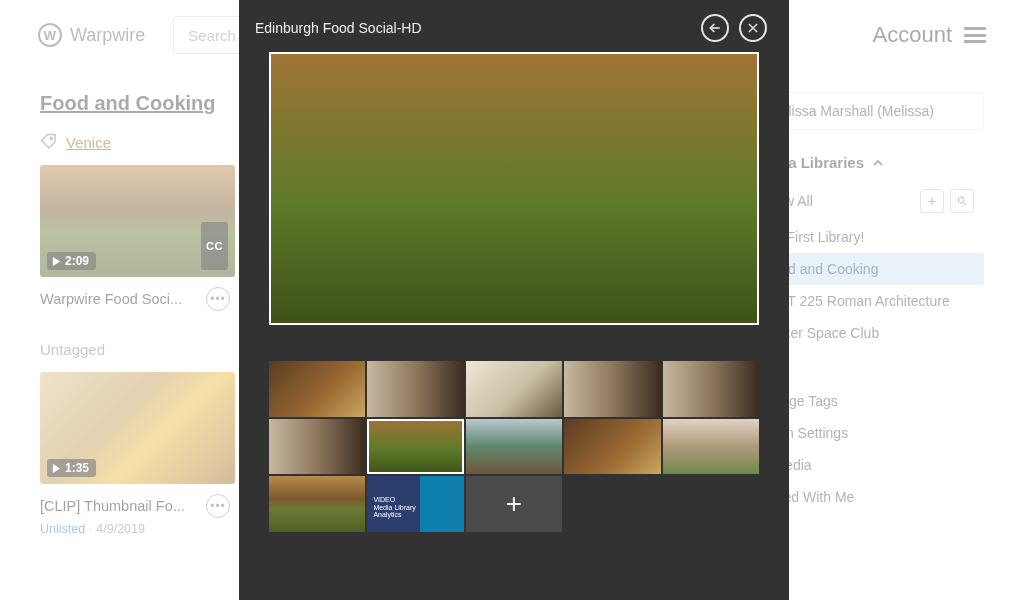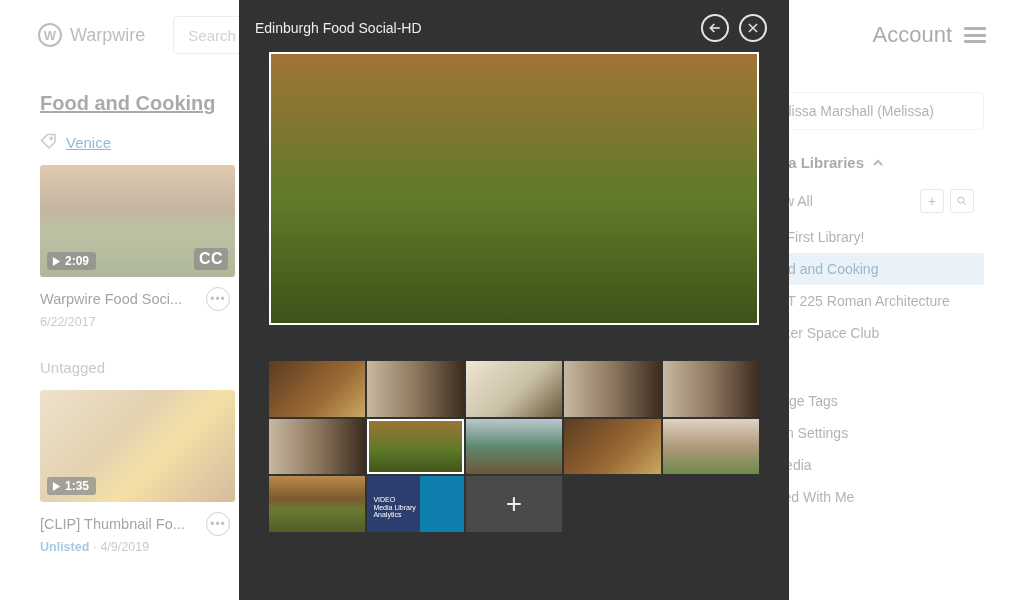--- a/index.html
+++ b/index.html
@@ -11,33 +11,33 @@
   .search { margin-left: 28px; flex: 0 0 470px; height: 38px; border: 1px solid #d8d8d8; border-radius: 4px; display: flex; align-items: center; padding: 0 14px; color: #999; font-size: 15px; }
   .topbar-spacer { flex: 1; }
   .account { display: flex; align-items: center; gap: 12px; font-size: 22px; color: #444; }
   .hamburger { width: 22px; height: 16px; display: flex; flex-direction: column; justify-content: space-between; }
   .hamburger span { display: block; height: 3px; background: #555; border-radius: 1px; }
 
   .page { position: absolute; top: 92px; left: 40px; right: 40px; bottom: 0; display: flex; gap: 26px; }
   .main { flex: 1; min-width: 0; }
   .page-title { font-size: 20px; font-weight: 600; color: #444; text-decoration: underline; margin-bottom: 18px; }
   .tag-row { display: flex; align-items: center; gap: 8px; margin-bottom: 14px; }
-  .tag-row .tag { font-size: 15px; color: #0369a1; text-decoration: underline; }
+  .tag-row .tag { font-size: 15px; color: #a16207; text-decoration: underline; }
   .tag-icon { width: 18px; height: 18px; }
 
   .grid { display: flex; gap: 30px; }
   .card { width: 190px; }
   .thumb { position: relative; width: 195px; height: 112px; border-radius: 3px; overflow: hidden; background: #ccc; margin-bottom: 10px; }
   .thumb .dur { position: absolute; left: 7px; bottom: 7px; background: rgba(0,0,0,.72); color: #fff; font-size: 12px; font-weight: 600; padding: 2px 7px 2px 5px; border-radius: 3px; display: flex; align-items: center; gap: 4px; }
-  .thumb .cc { position: absolute; right: 7px; bottom: 7px; background: rgba(0,0,0,.72); color: #fff; font-size: 16px; font-weight: 700; padding: 2px 5px; border-radius: 3px; letter-spacing: .5px; }
+  .thumb .cc { position: absolute; right: 7px; bottom: 7px; background: rgba(0,0,0,.72); color: #fff; font-size: 11px; font-weight: 700; padding: 18px 5px; border-radius: 3px; letter-spacing: .5px; }
   .card-row { display: flex; align-items: center; justify-content: space-between; }
   .card-title { font-size: 14.5px; color: #333; white-space: nowrap; overflow: hidden; text-overflow: ellipsis; max-width: 160px; }
   .dots { width: 24px; height: 24px; border: 1.5px solid #999; border-radius: 50%; display: flex; align-items: center; justify-content: center; color: #777; font-size: 12px; letter-spacing: 1px; }
   .card-meta { font-size: 12.5px; color: #888; margin-top: 4px; }
-  .unlisted { color: #3a8cc9; font-weight: 700; text-align: center; }
+  .unlisted { color: #3a8cc9; font-weight: 400; text-align: center; }
   .section-label { font-size: 15px; color: #888; margin: 30px 0 14px; }
 
   .side { width: 230px; flex-shrink: 0; }
   .owner-box { border: 1px solid #e4e4e4; border-radius: 3px; padding: 10px 14px; font-size: 14px; color: #555; margin-bottom: 24px; }
   .side-h { font-size: 15px; font-weight: 600; color: #444; margin-bottom: 10px; display: flex; align-items: center; gap: 8px; }
   .lib-list { list-style: none; font-size: 14px; color: #555; }
   .lib-list li { padding: 8px 10px; border-radius: 2px; position: relative; }
   .lib-list li.active { background: #cfe3f0; color: #255d86; font-weight: 500; }
   .lib-first { display: flex; align-items: center; justify-content: space-between; }
   .mini-btn { width: 24px; height: 24px; border: 1px solid #c9c9c9; border-radius: 3px; display: inline-flex; align-items: center; justify-content: center; color: #777; }
@@ -116,21 +116,20 @@
                 <path d="M1 0l8 5-8 5z" fill="#fff"></path>
               </svg>
             <span>2:09</span>
           </div>
           <div class="cc">CC</div>
         </div>
         <div class="card-row">
           <div class="card-title">Warpwire Food Soci...</div>
           <div class="dots">•••</div>
         </div>
-        <div class="card-meta">6/22/2017</div>
       </div>
     </div>
 
     <div class="section-label">Untagged</div>
 
     <div class="grid">
       <div class="card">
         <div class="thumb t-cut">
           <div class="dur">
             <svg width="9" height="9" viewBox="0 0 10 10">

